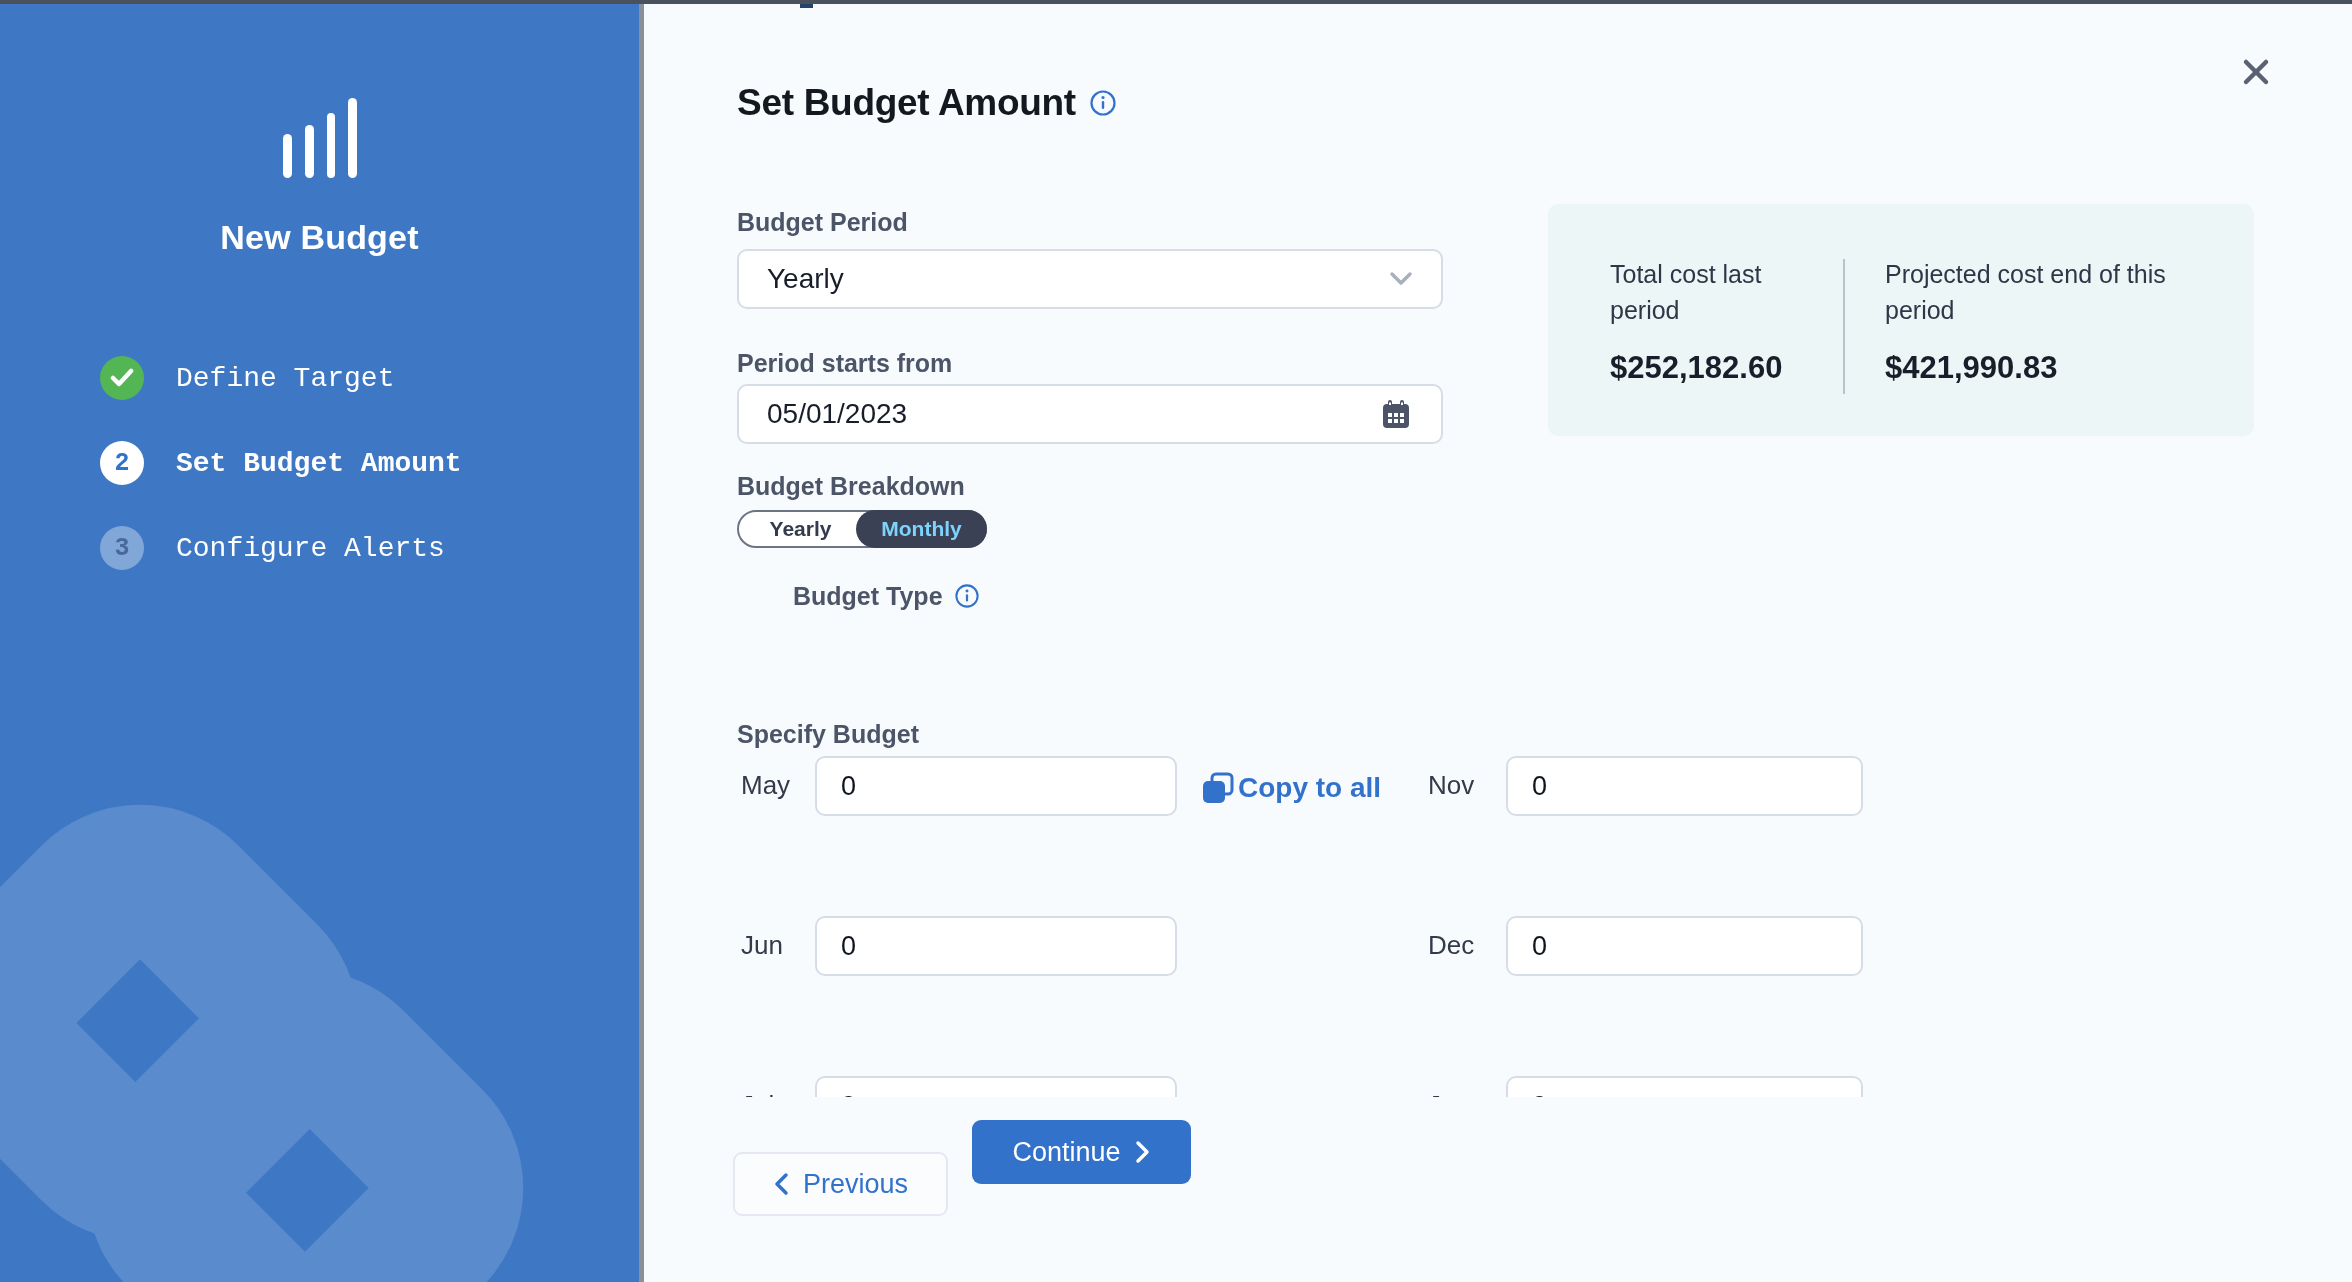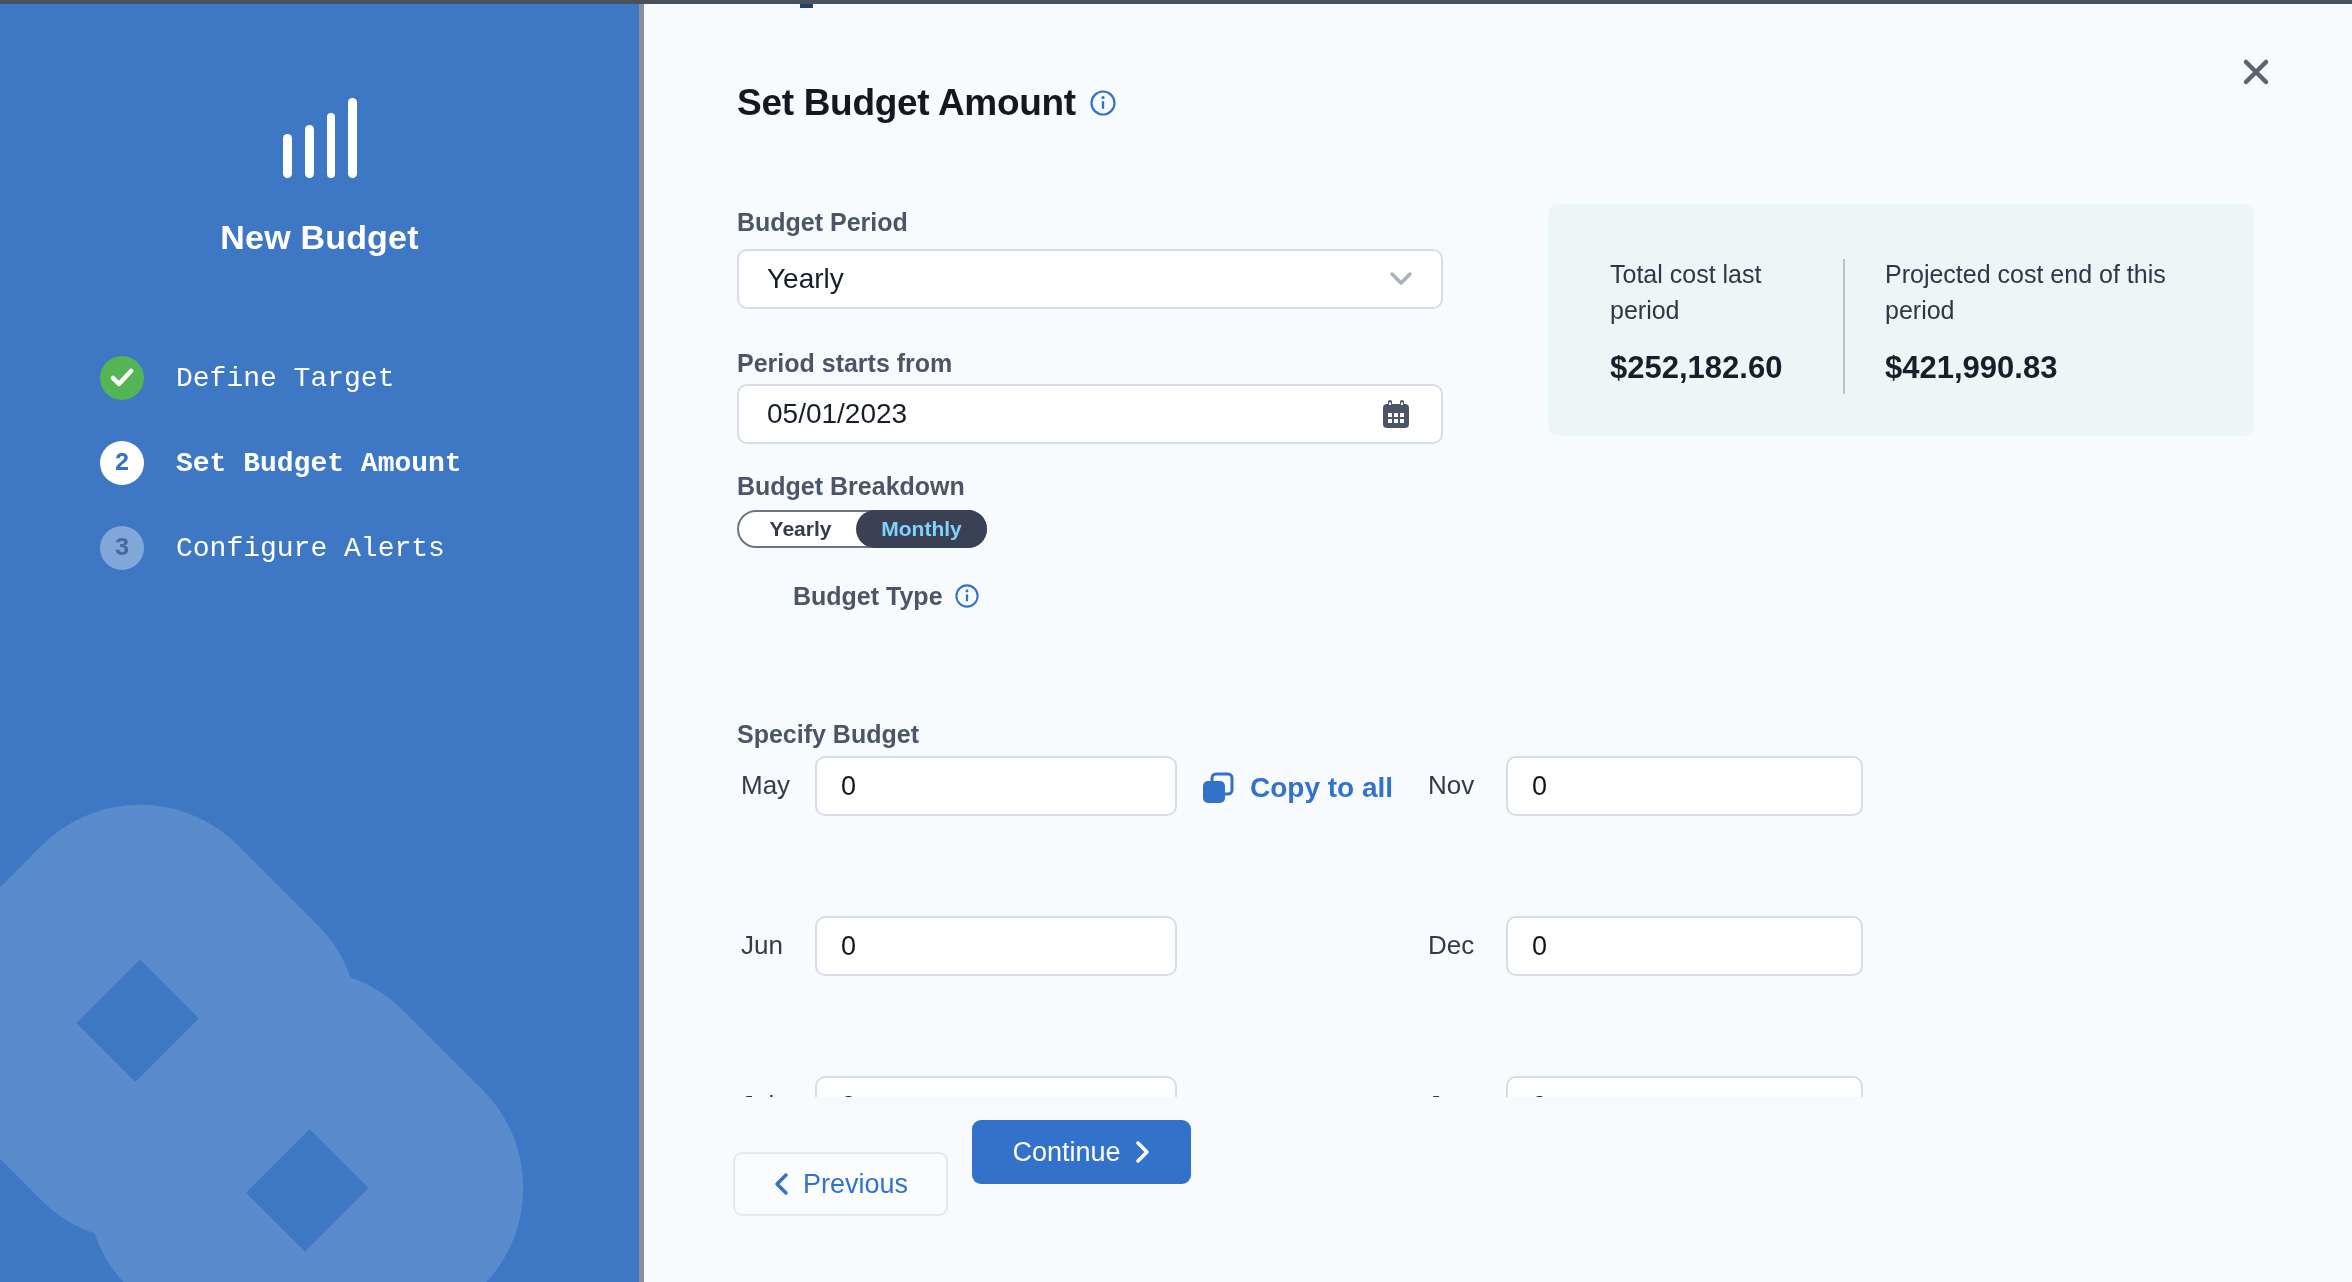--- a/index.html
+++ b/index.html
@@ -91,21 +91,21 @@
   .month-input {
     height:60px; background:#ffffff; border:2px solid #d7dde7; border-radius:10px;
     font-size:27px; color:#10161f; padding:0 24px;
     font-family:"Liberation Sans", sans-serif; outline:none;
   }
   .col-left .month-label { position:absolute; left:97px; }
   .col-left .month-input { position:absolute; left:171px; width:362px; }
   .col-right .month-label { position:absolute; left:784px; }
   .col-right .month-input { position:absolute; left:862px; width:357px; }
 
-  .copy-link { position:absolute; left:556px; top:14px; display:flex; align-items:center; gap:14px; cursor:pointer; }
+  .copy-link { position:absolute; left:556px; top:14px; display:flex; align-items:center; gap:2px; cursor:pointer; }
   .copy-link span { color:#3372cb; font-size:28px; font-weight:bold; }
 
   
   .summary-card {
     position:absolute; left:904px; top:200px; width:706px; height:232px;
     background:#edf6f6; border-radius:10px;
   }
   .summary-item { position:absolute; top:52px; }
   .summary-item.left { left:62px; width:225px; }
   .summary-item.right { left:337px; width:320px; }

